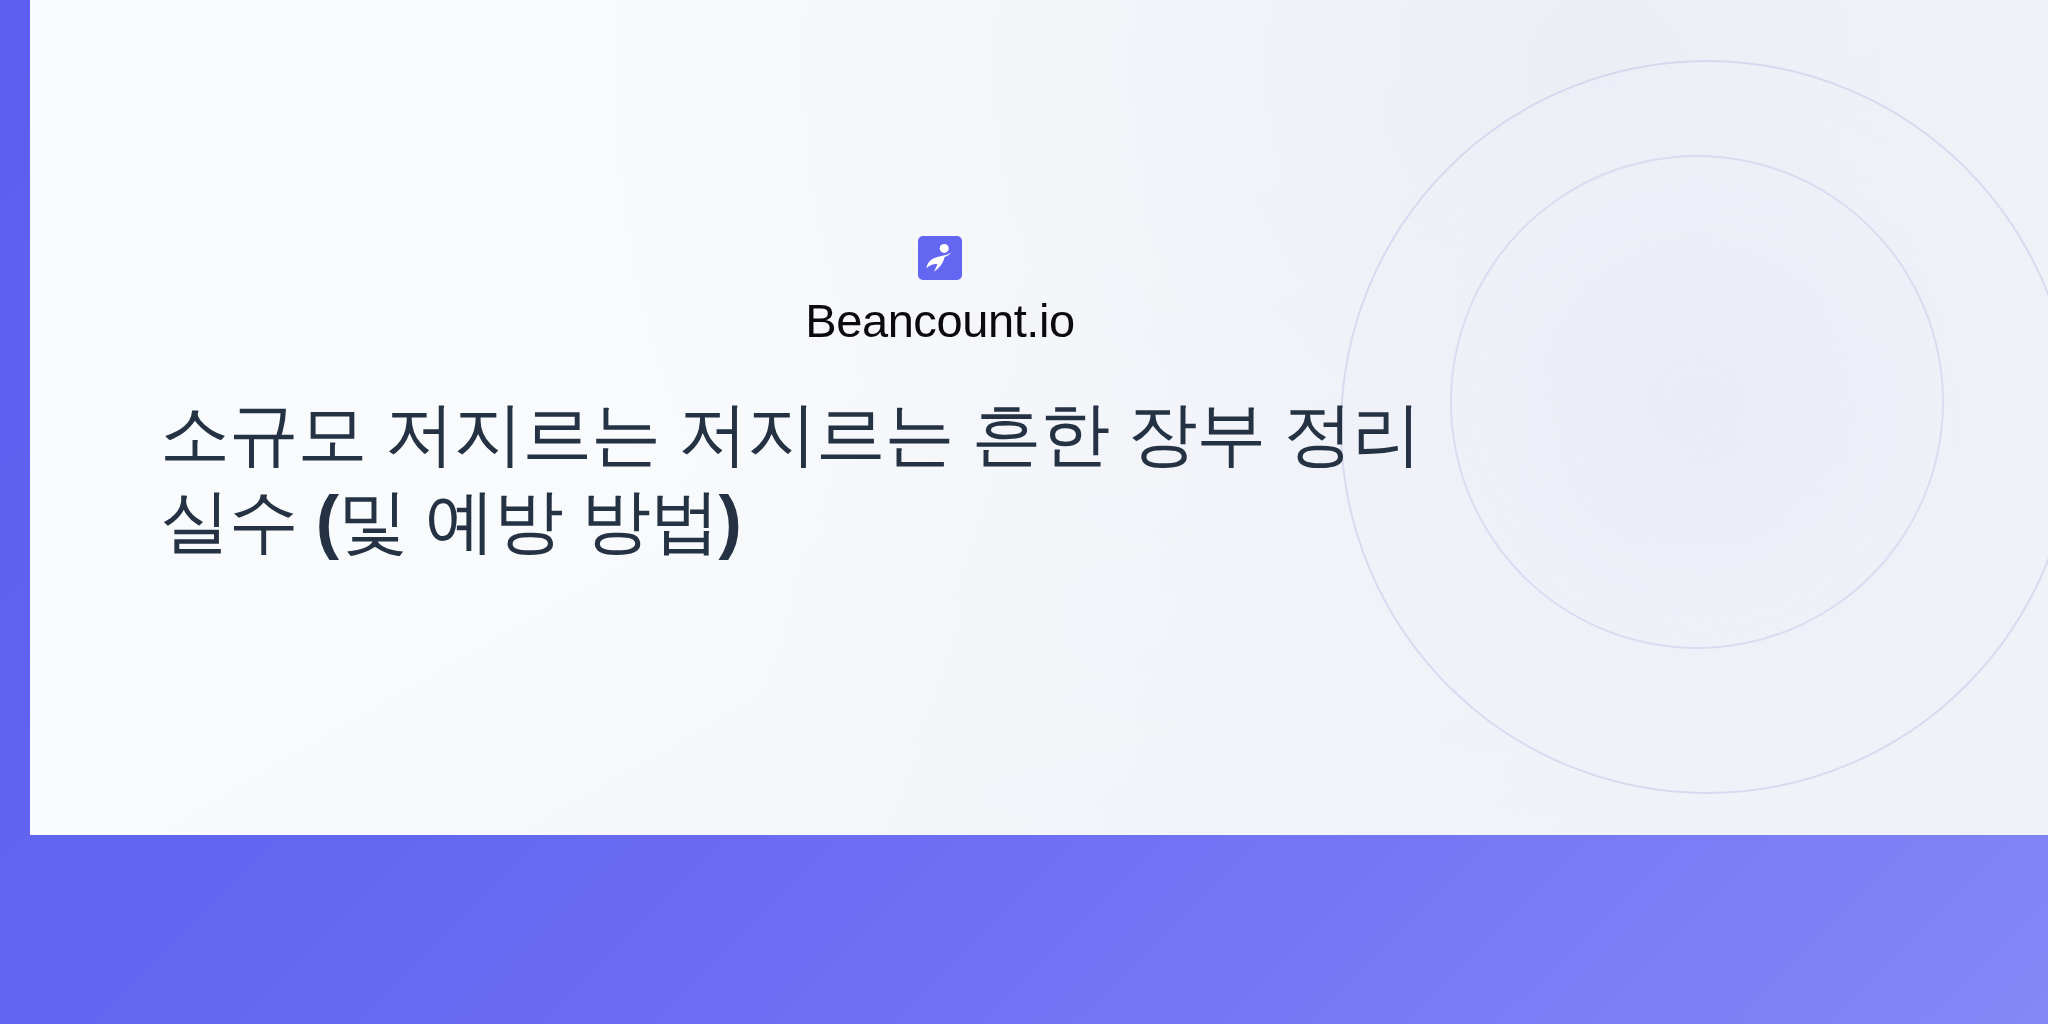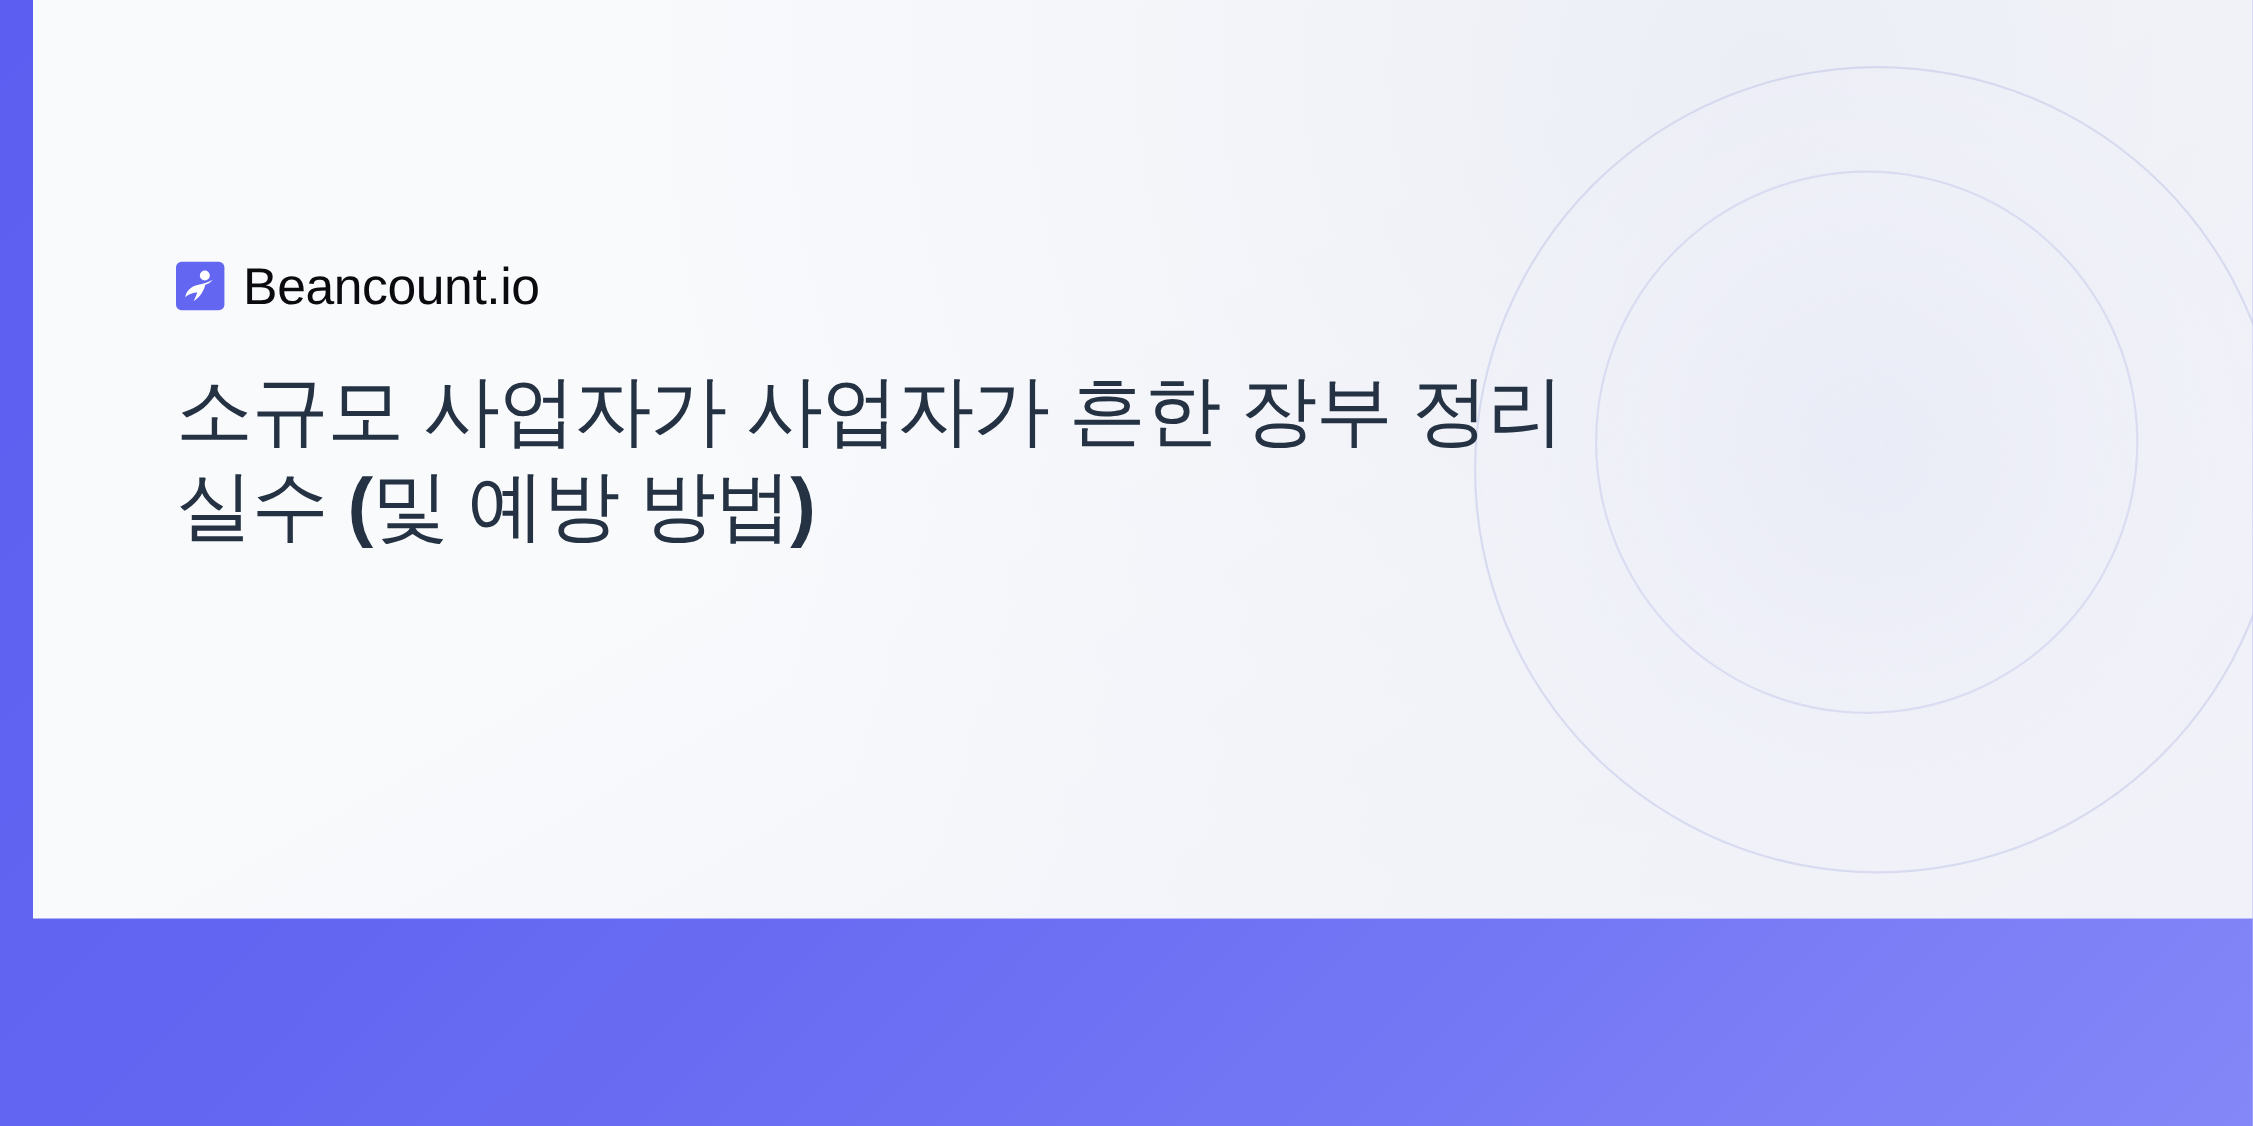--- a/index.html
+++ b/index.html
@@ -65,20 +65,21 @@
     width: 1560px;
     z-index: 5;
   }
 
   
   .brand {
     display: flex;
     align-items: center;
     gap: 17px;
     margin-bottom: 44px;
+    flex-direction: column;
   }
   .brand-mark {
     width: 44px;
     height: 44px;
     border-radius: 5px;
     background: #6366f1;
     display: flex;
     align-items: center;
     justify-content: center;
     flex: 0 0 auto;
@@ -119,17 +120,17 @@
       <div class="brand">
         <span class="brand-mark">
           <svg width="30" height="32" viewBox="0 0 30 32" aria-hidden="true">
             <circle cx="19.2" cy="6.4" r="4.5" fill="#ffffff"></circle>
             <path d="M26.4 10.4 C22.2 12.6 18.4 14.0 14.4 14.6 C10.6 15.2 7.0 16.8 4.4 19.6 C2.8 21.4 1.8 23.6 1.4 26.2 C3.6 24.2 6.0 22.9 8.8 22.3 C10.0 22.0 11.2 21.9 12.4 21.9 C11.3 24.6 10.2 27.2 9.0 29.8 C11.9 27.9 14.3 25.6 16.2 22.8 C17.9 20.3 19.0 17.7 19.6 14.9 C22.3 14.2 24.6 12.7 26.4 10.4 Z" fill="#ffffff"></path>
           </svg>
         </span>
         <span class="brand-name">Beancount.io</span>
       </div>
 
-      <h1 class="headline"><span>소규모 사업자가 사업자가 흔한 장부 정리</span><br><span>실수 </span><span class="hl-bold">(</span><span>및 예방 방법</span><span class="hl-bold">)</span></h1>
+      <h1 class="headline"><span>소규모 저지르는 저지르는 흔한 장부 정리</span><br><span>실수 </span><span class="hl-bold">(</span><span>및 예방 방법</span><span class="hl-bold">)</span></h1>
 
     </div>
   </div>
 </div>
 
 </body></html>

